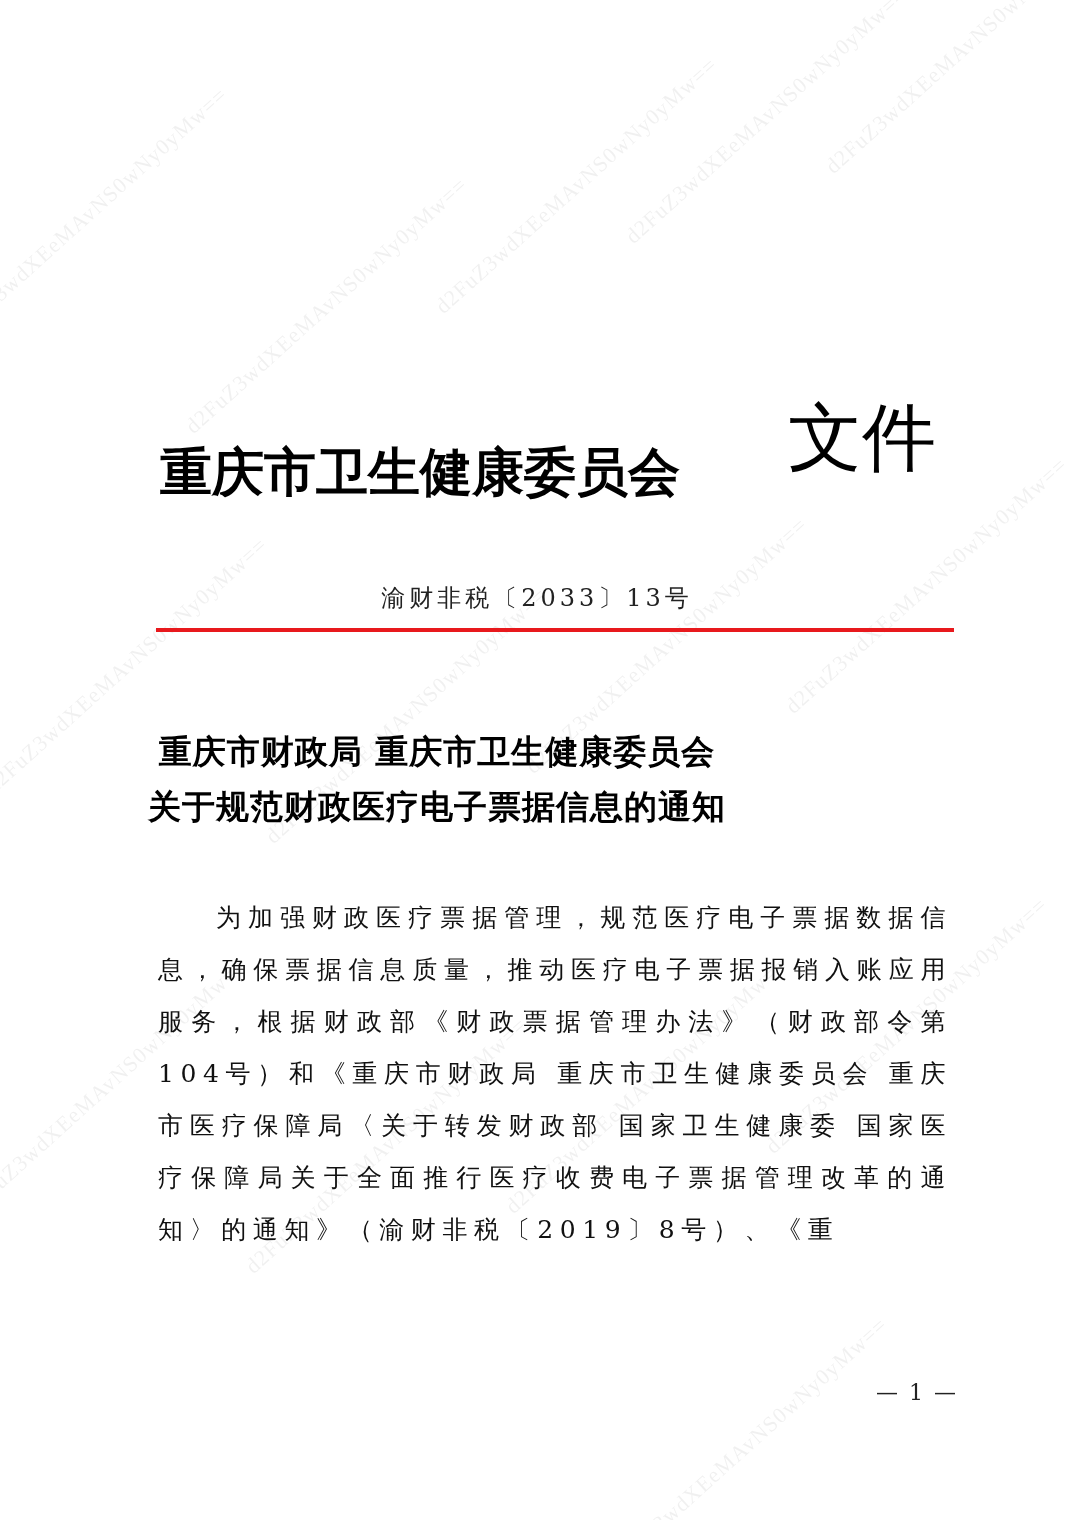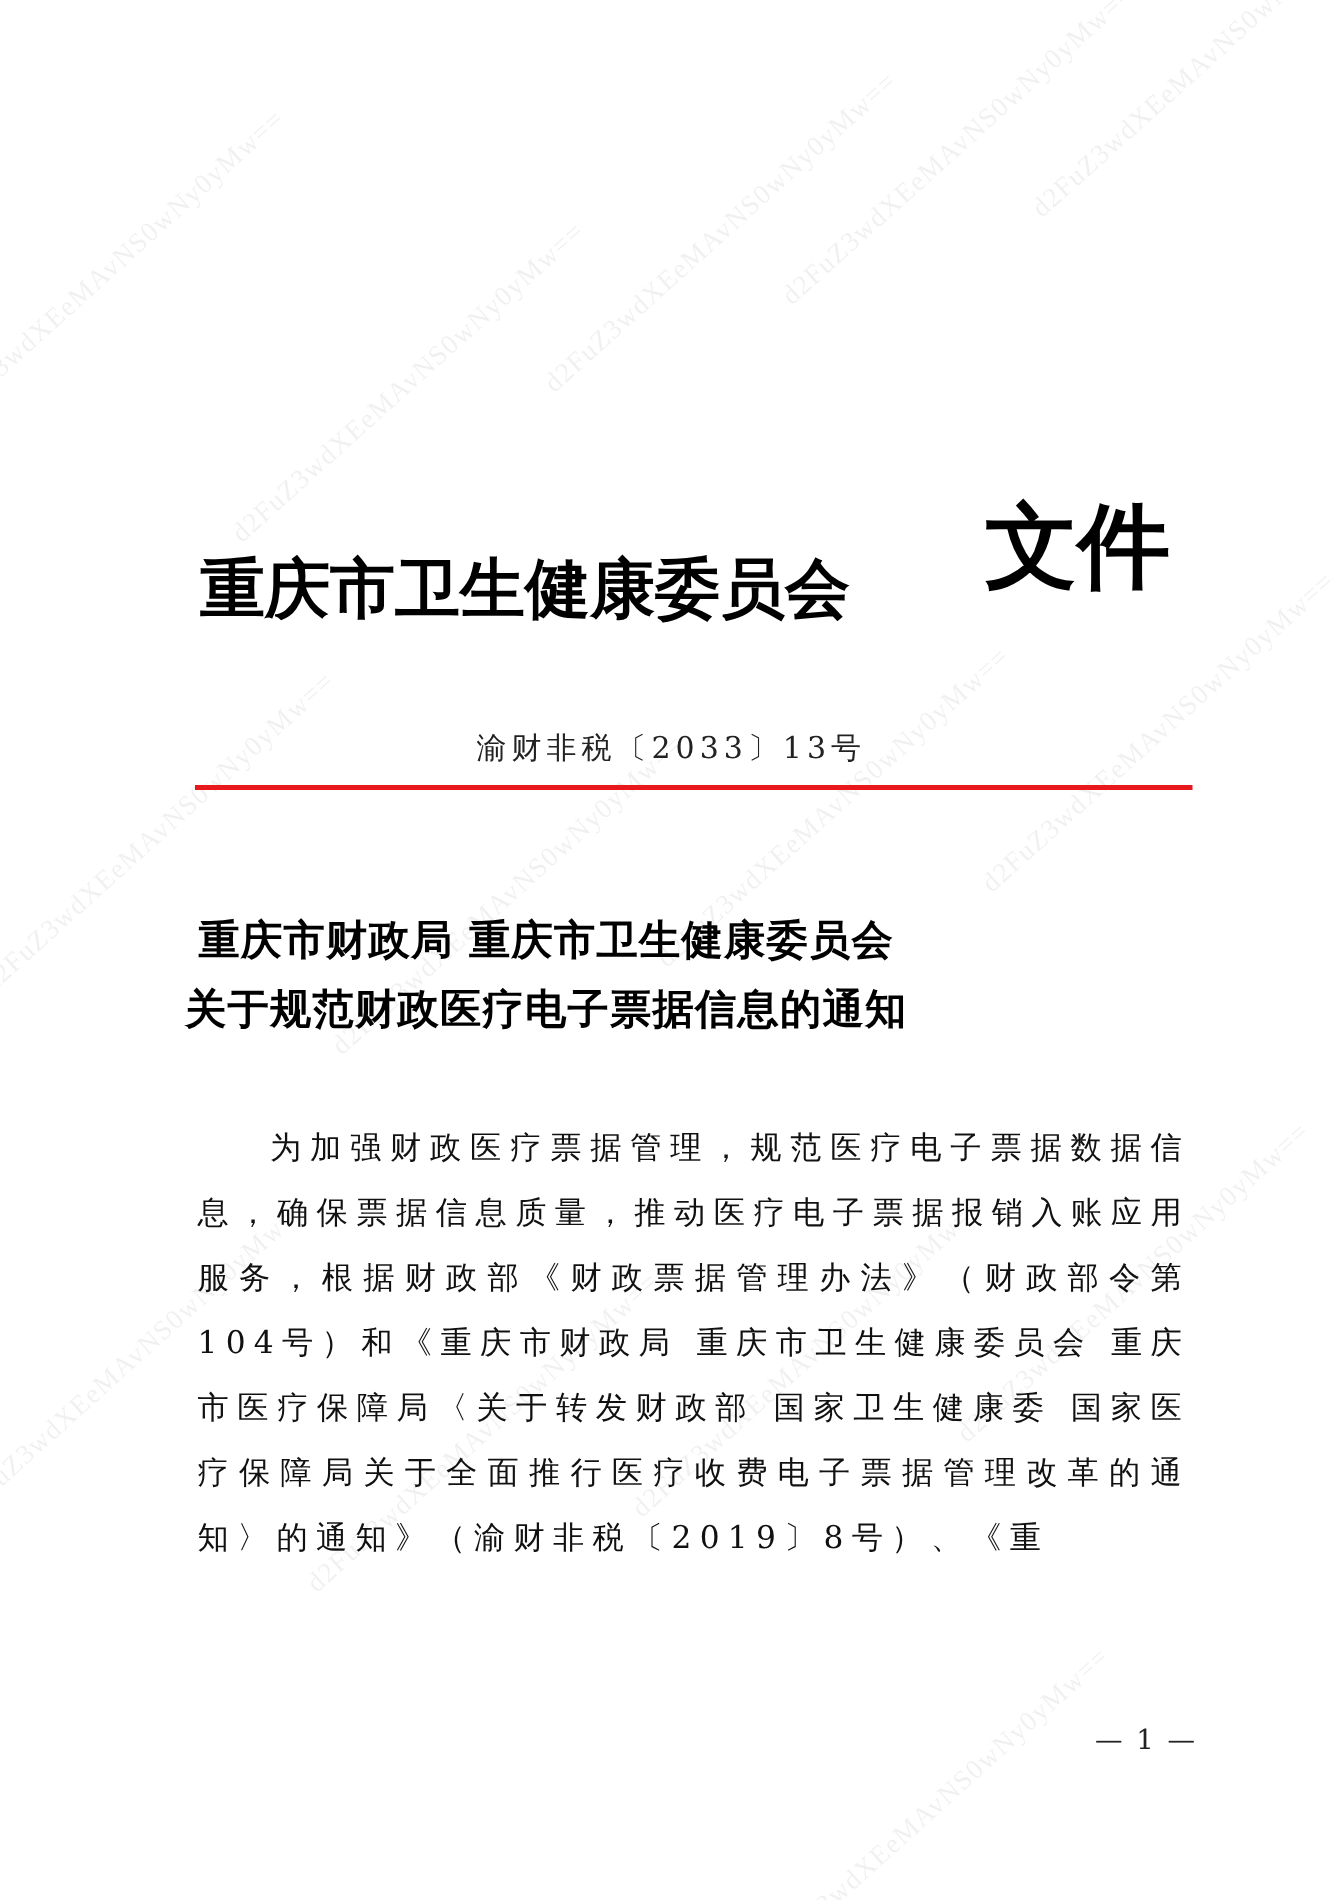--- a/index.html
+++ b/index.html
@@ -10,21 +10,21 @@
   .watermark-layer { position: absolute; inset: 0; pointer-events: none; overflow: hidden; }
   .wm {
     position: absolute; font-family: "Liberation Serif", serif; font-size: 22px;
     color: rgba(0,0,0,0.06); transform: rotate(-42deg); transform-origin: left top; white-space: nowrap;
     letter-spacing: 1px;
   }
   .header-block { position: absolute; left: 160px; top: 362px; width: 800px; height: 150px; }
   .issuer { position: absolute; left: 0; font-family: "DejaVu Serif", serif; font-weight: bold; color: #000; white-space: nowrap; }
   .issuer-1 { top: 0; font-size: 52px; letter-spacing: 52px; line-height: 64px; }
   .issuer-2 { top: 78px; font-size: 52px; letter-spacing: 0; line-height: 64px; }
-  .doc-type { position: absolute; left: 628px; top: 30px; font-size: 74px; font-weight: bold; line-height: 90px; color: #000; font-family: "DejaVu Serif", serif; }
+  .doc-type { position: absolute; left: 628px; top: 30px; font-size: 74px; font-weight: normal; line-height: 90px; color: #000; font-family: "DejaVu Serif", serif; }
   .doc-number { position: absolute; top: 582px; left: 0; width: 1074px; text-align: center; font-size: 24px; letter-spacing: 4px; color: #222; }
   .red-rule { position: absolute; left: 156px; top: 628px; width: 798px; height: 4px; background: #e8191d; }
   .title { position: absolute; left: 0; width: 874px; text-align: center; font-weight: bold; font-size: 33px; color: #000; letter-spacing: 1px; }
   .title-1 { top: 730px; }
   .title-2 { top: 785px; }
   .body-text {
     position: absolute; left: 158px; top: 892px; width: 794px;
     font-size: 25px; line-height: 52px; letter-spacing: 6.6px; color: #111; text-align: justify;
   }
   .body-text p { margin: 0; }

